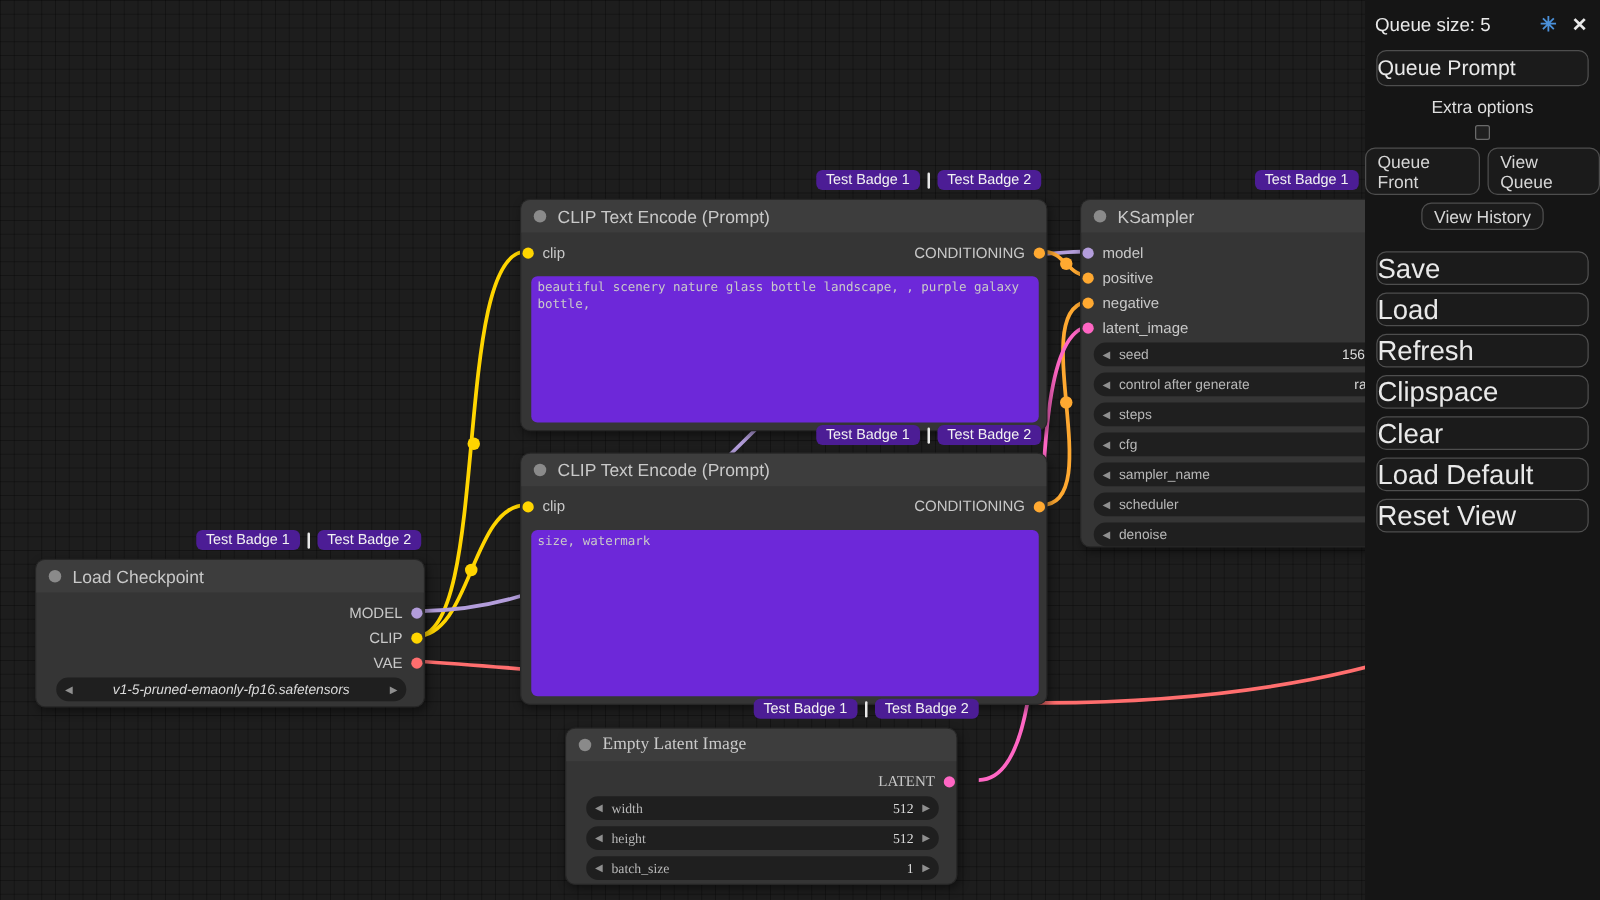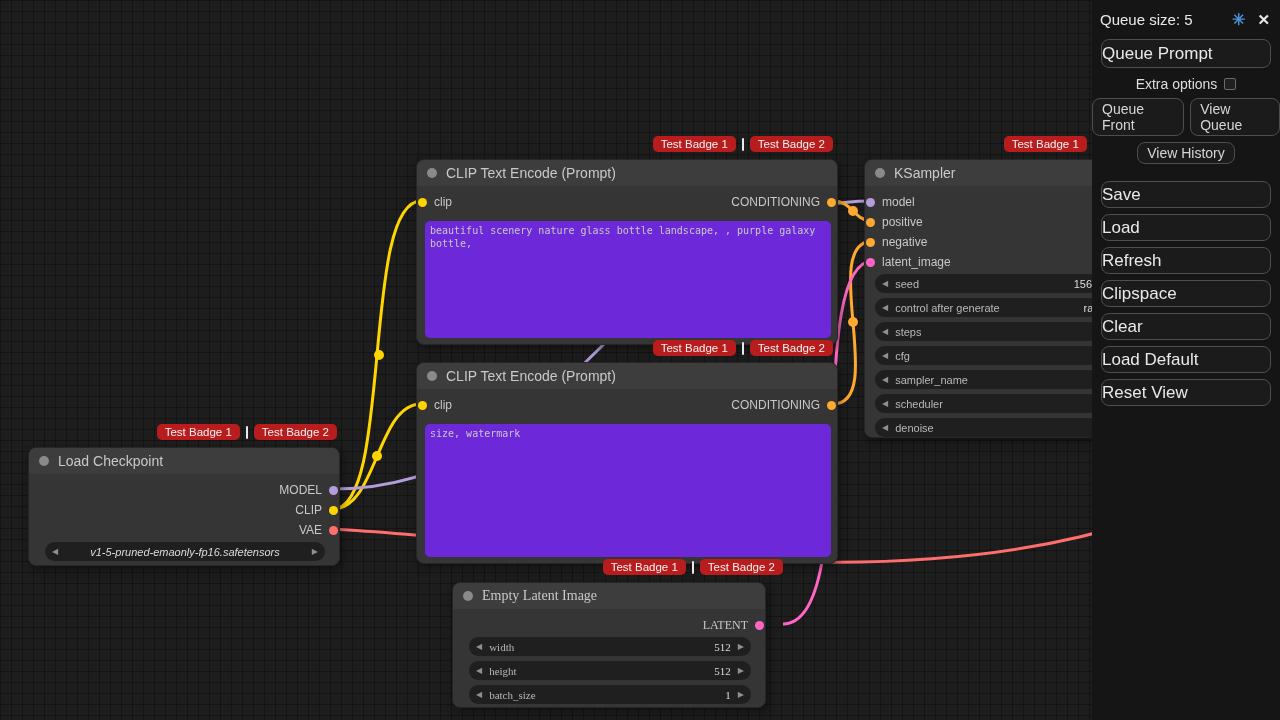--- a/index.html
+++ b/index.html
@@ -31,43 +31,43 @@
 
   .widget { position:absolute; height:19px; background:#1f1f1f; border-radius:10px;
             display:flex; align-items:center; padding:0 7px; font-size:11px; color:#c0c0c0;
             white-space:nowrap; overflow:hidden; }
   .widget .arrow { color:#8f8f8f; font-size:8px; flex:0 0 auto; }
   .widget .wlabel { margin-left:7px; color:#b8b8b8; }
   .widget .wvalue { margin-left:auto; margin-right:7px; color:#dcdcdc; }
   .widget.combo .wvalue { margin:0 auto;font-style:italic; }
 
   .badges { position:absolute; z-index:3; display:flex; align-items:center; }
-  .badge { background:#b91c1c; color:#f2f2f2; font-size:11.5px; padding:2px 8px;
+  .badge { background:#4c1d95; color:#f2f2f2; font-size:11.5px; padding:2px 8px;
            border-radius:5px; white-space:nowrap; }
   .badge-sep { width:2px; height:13px; background:#e9e9e9; margin:0 6px; border-radius:1px; }
 
   .sidebar { position:absolute; left:1092px; top:0; width:188px; height:720px;
              background:#151515; z-index:4; }
   .queue-row { display:flex; align-items:center; padding:10px 10px 4px 8px;
                color:#e9e9e9; font-size:15px; }
   .queue-row .spacer { flex:1; }
   .icon-asterisk { font-size:16px; font-weight:bold; margin-right:12px; cursor:pointer; }
   .icon-close { color:#e9e9e9; font-size:15px; font-weight:bold; cursor:pointer; }
   .btn { display:block; background:#1b1b1b; border:1px solid #4e4e4e; border-radius:8px;
          color:#e9e9e9; text-align:left; cursor:pointer; }
   .btn-queue { width:170px; height:29px; margin:6px auto 8px auto; font-size:17px; line-height:27px; }
   .extra-row { display:flex; align-items:center; justify-content:center; gap:7px;
-               color:#dedede; font-size:14px; margin:4px 0 6px 0; }
+               color:#dedede; font-size:14px; margin:4px 0 6px 0;flex-direction:column; }
   .checkbox { width:12px; height:12px; background:#202020; border:1px solid #6a6a6a;
               border-radius:2px; cursor:pointer; }
   .small-row { display:flex; justify-content:center; gap:6px; margin-bottom:6px; }
   .btn-small { display:inline-block; font-size:14px; color:#d6d6d6; padding:2px 9px;
                border-radius:8px; }
   .hist-row { display:flex; justify-content:center; margin-bottom:17px; }
-  .btn-action { width:170px; height:27px; margin:0 auto 6px auto; font-size:17px; line-height:25px; }
+  .btn-action { width:170px; height:27px; margin:0 auto 6px auto; font-size:22px; line-height:25px; }
 </style>
 </head>
 <body>
 
 <div class="canvas"></div>
 
 <svg class="links" width="1280" height="720">
   <path d="M 333 509 C 393 509, 361 201, 421 201" fill="none" stroke-width="3" stroke="#FFD500"></path>
   <path d="M 333 509 C 377 509, 377 404, 421 404" fill="none" stroke-width="3" stroke="#FFD500"></path>
   <path d="M 333 489 C 583 489, 623 201, 873 201" fill="none" stroke-width="3" stroke="#B39DDB"></path>

